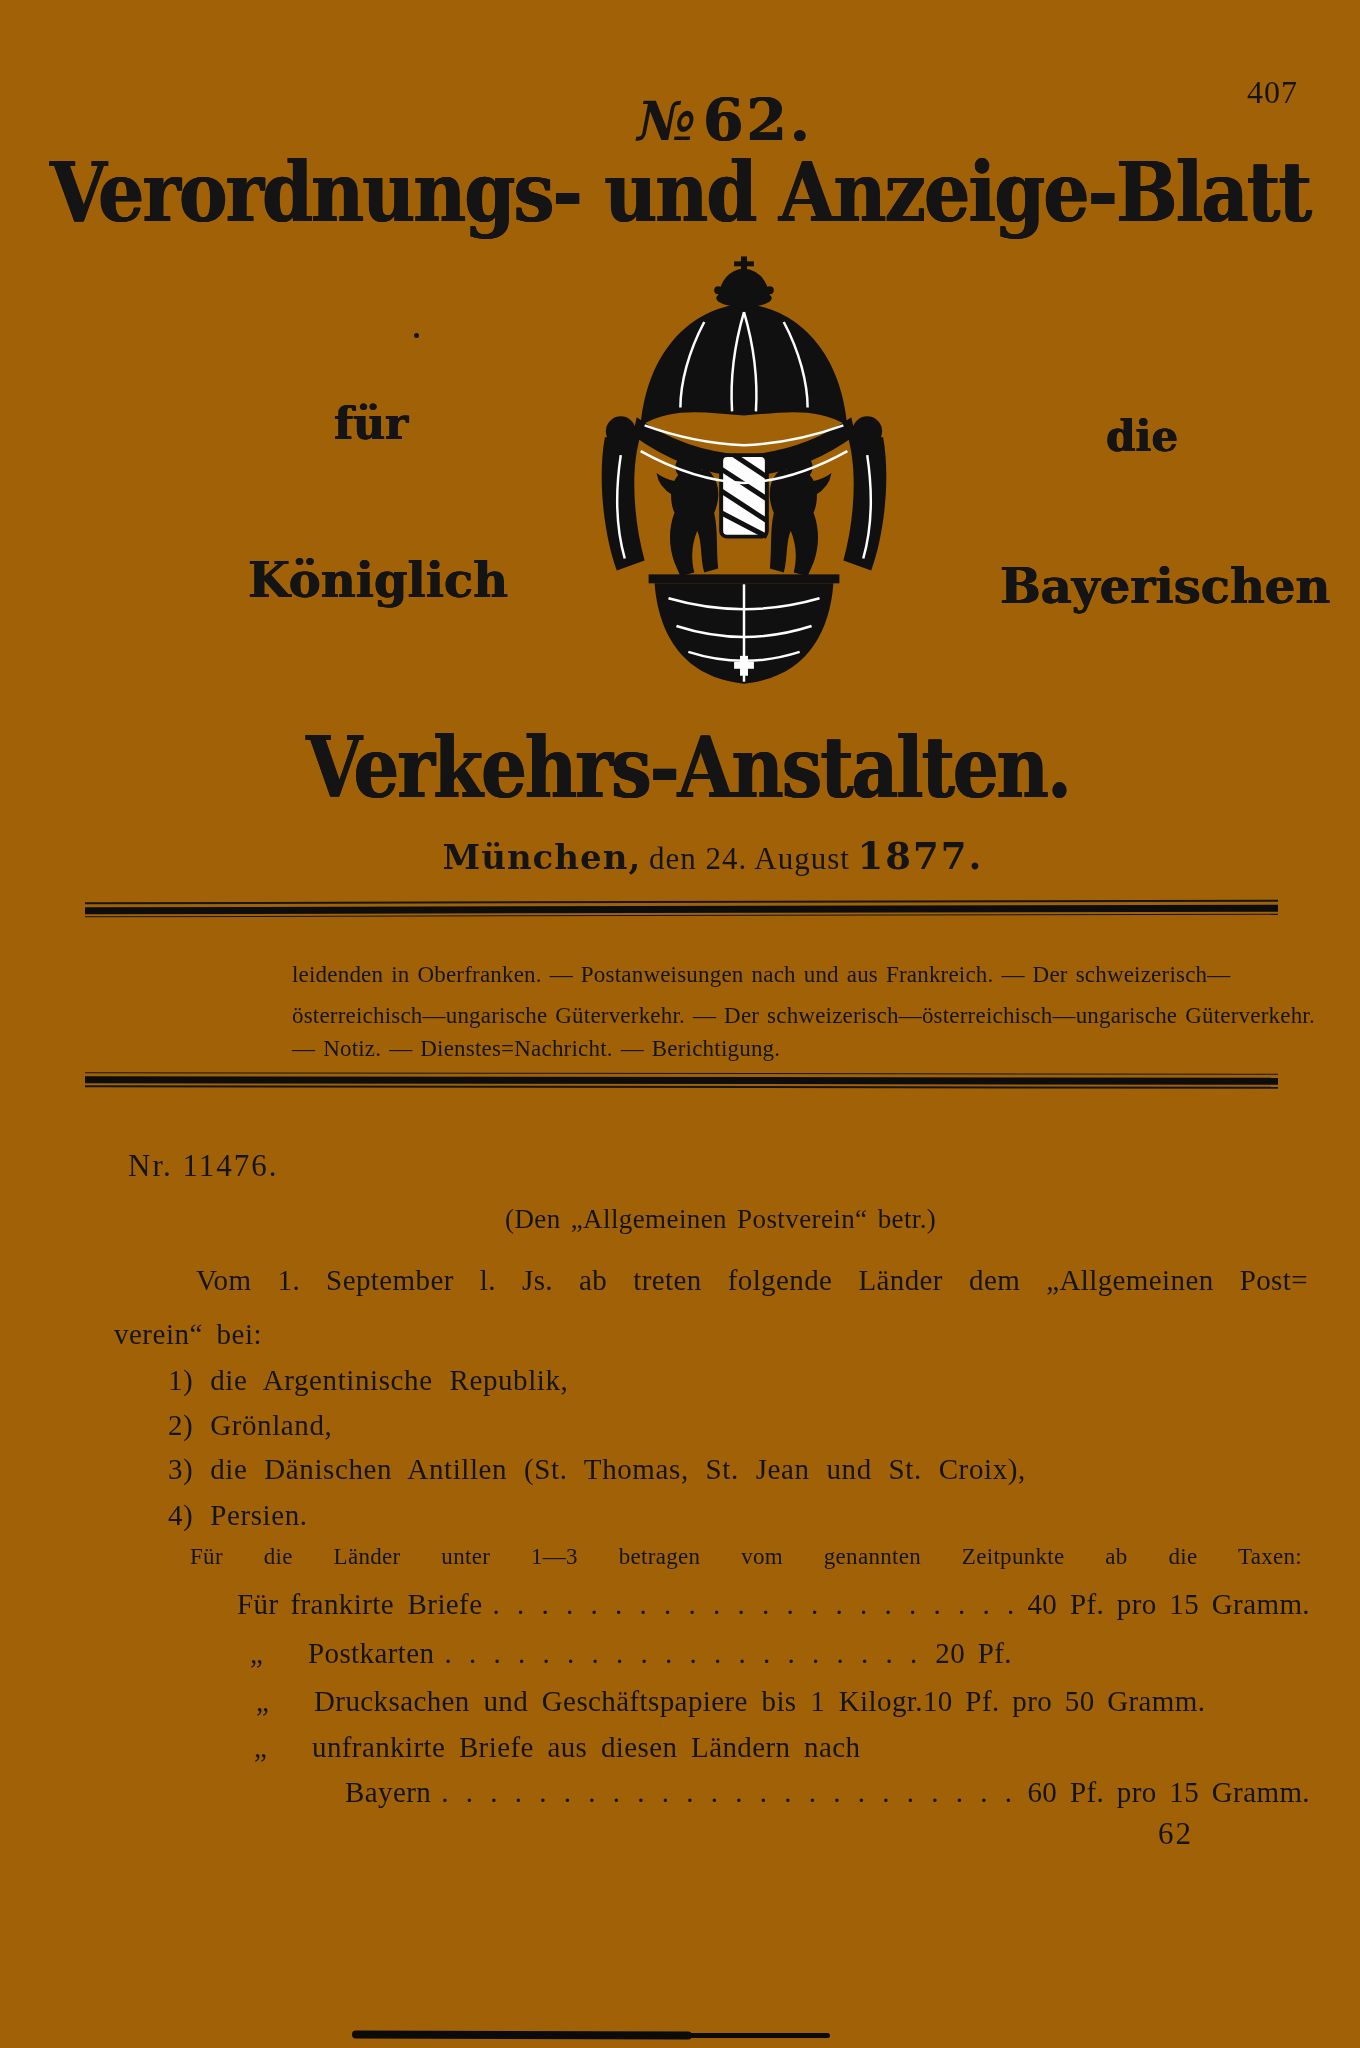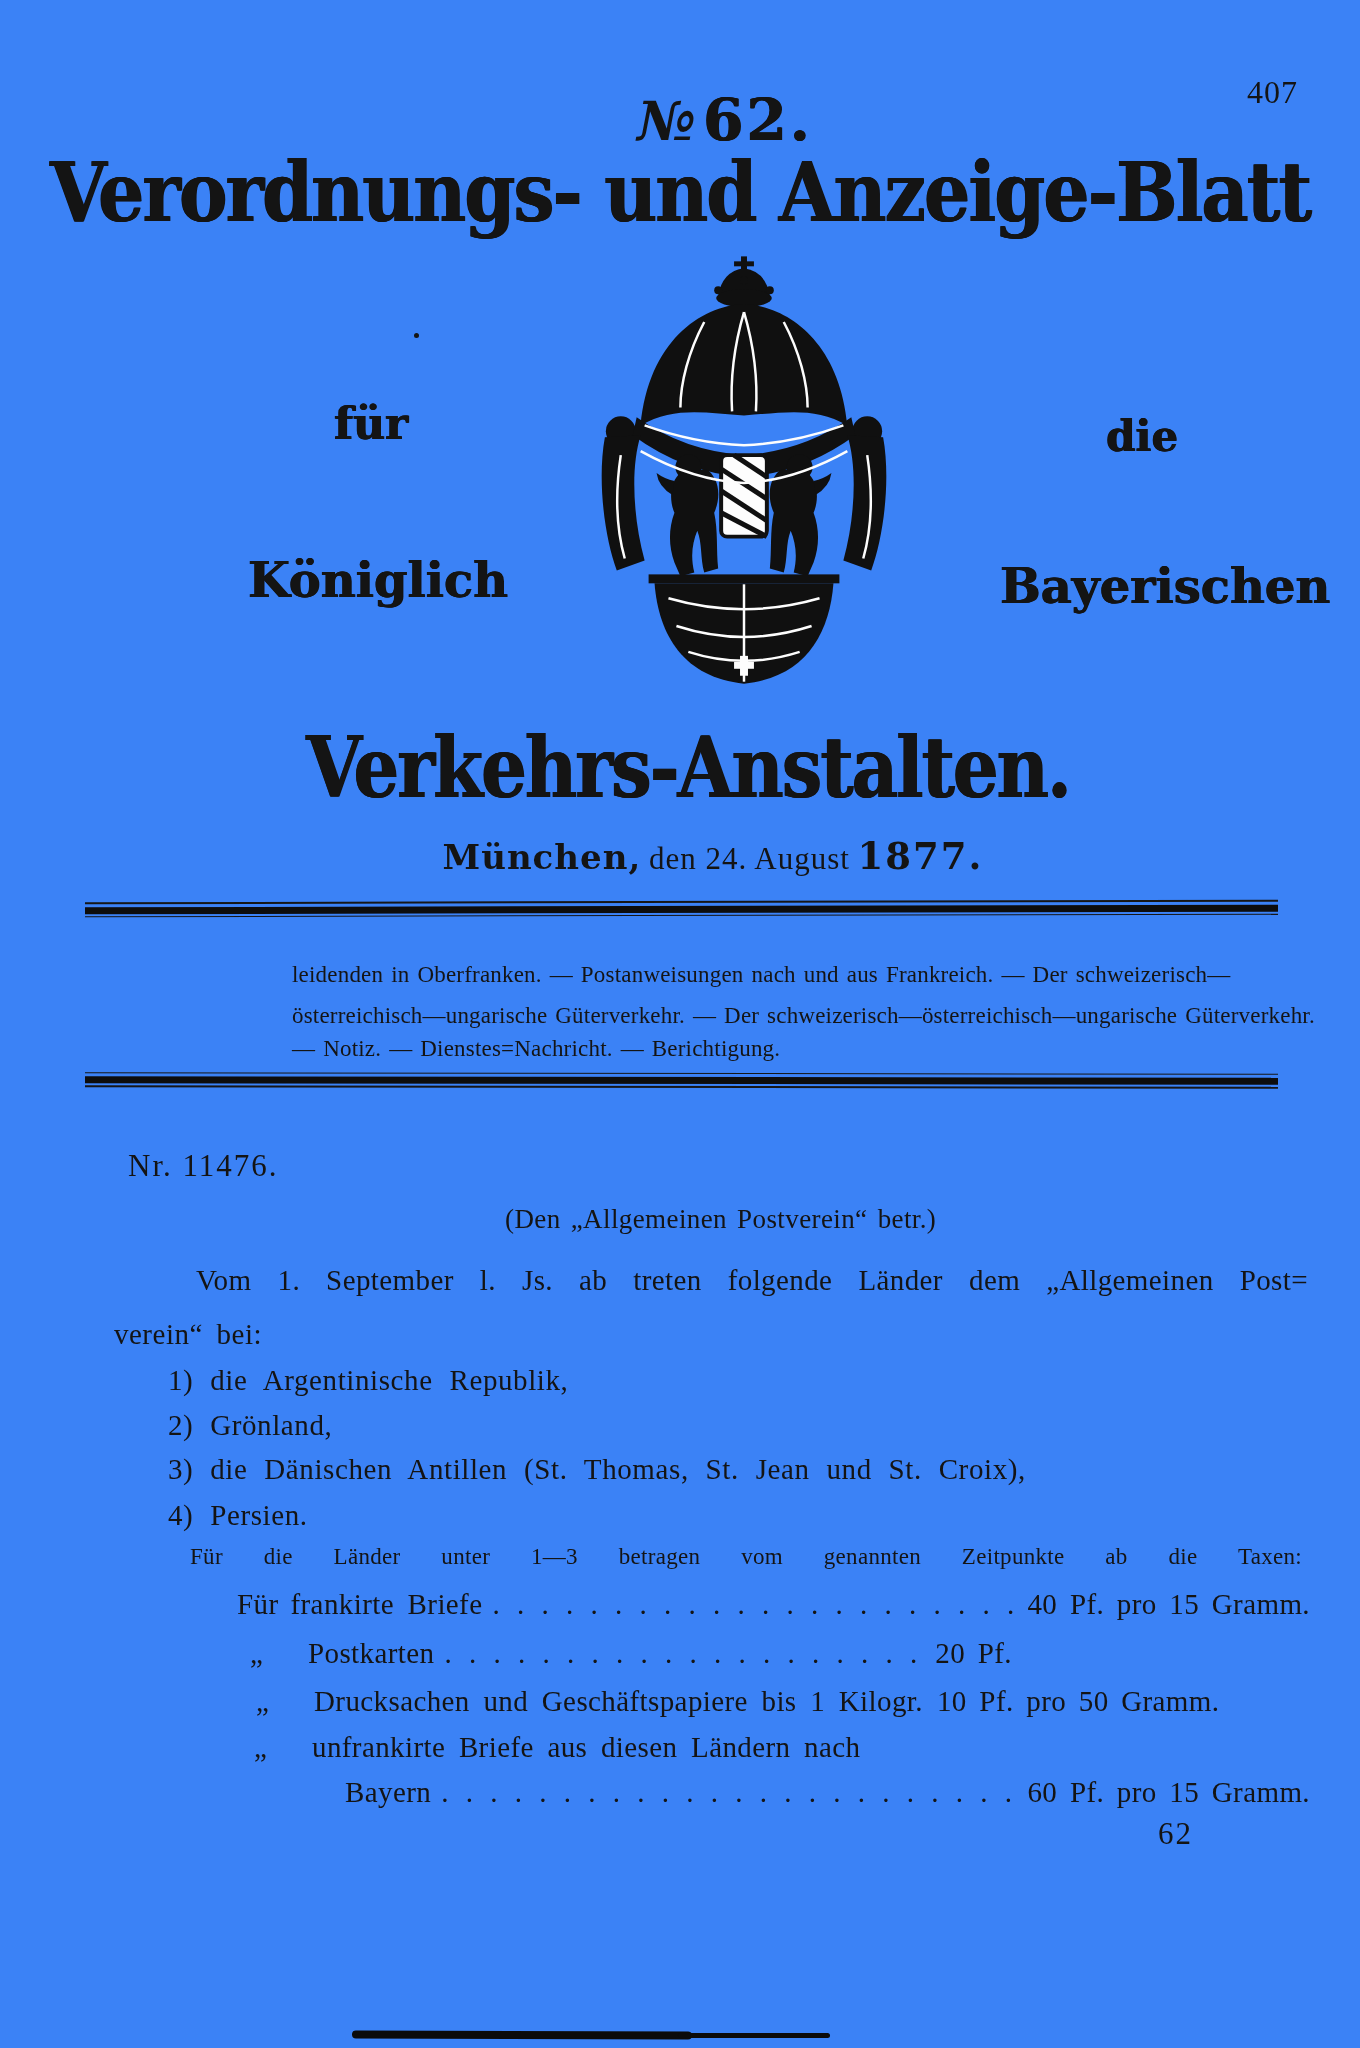--- a/index.html
+++ b/index.html
@@ -1,17 +1,17 @@
 <!DOCTYPE html>
 <html><head>
 <meta charset="utf-8">
 <style>
   html,body{margin:0;padding:0;background:#ffffff;}
   .page{
-    position:relative;width:1360px;height:2048px;background:#3b82f6;
+    position:relative;width:1360px;height:2048px;background:#a16207;
     font-family:"Liberation Serif",serif;color:#141414;overflow:hidden;
   }
   .abs{position:absolute;white-space:nowrap;}
   .display{font-family:"DejaVu Serif",serif;}
   .bl{ 
     font-weight:bold;
     text-shadow:0.7px 0 0 currentColor,-0.4px 0 0 currentColor;
   }
   
   .issue-line{left:0;right:0;top:86px;text-align:center;transform:translateX(45px);}
@@ -60,21 +60,21 @@
   .tariff{display:flex;align-items:baseline;font-size:29px;letter-spacing:0.4px;}
   .tariff .tq{width:58px;flex:0 0 auto;}
   .tariff .ti{flex:0 0 auto;word-spacing:6px;}
   .tariff .dots{flex:1 1 auto;overflow:hidden;letter-spacing:5px;margin:0 10px;white-space:nowrap;}
   .tariff .tv{flex:0 0 auto;word-spacing:5px;}
   .t1{left:237px;top:1588px;width:1073px;}
   .t2{left:250px;top:1637px;width:762px;}
   .t3{left:256px;top:1685px;width:1069px;}
   .t4{left:254px;top:1731px;}
   .t5{left:345px;top:1776px;width:965px;}
-  .t3 .ti,.t4 .ti{margin-right:14px;}
+  .t3 .ti,.t4 .ti{}
   .sig-mark{left:1158px;top:1816px;font-size:31px;letter-spacing:2px;}
   
   .speck{background:#151515;border-radius:50%;}
   .sp1{left:414px;top:333px;width:5px;height:5px;}
   .bottom-streak1{left:352px;top:2031px;width:340px;height:8px;background:#0b0b0b;border-radius:4px;transform:rotate(0.15deg);}
   .bottom-streak2{left:678px;top:2033px;width:152px;height:5px;background:#0b0b0b;border-radius:3px;}
   .coa{left:585px;top:255px;}
 </style>
 </head>
 <body>

